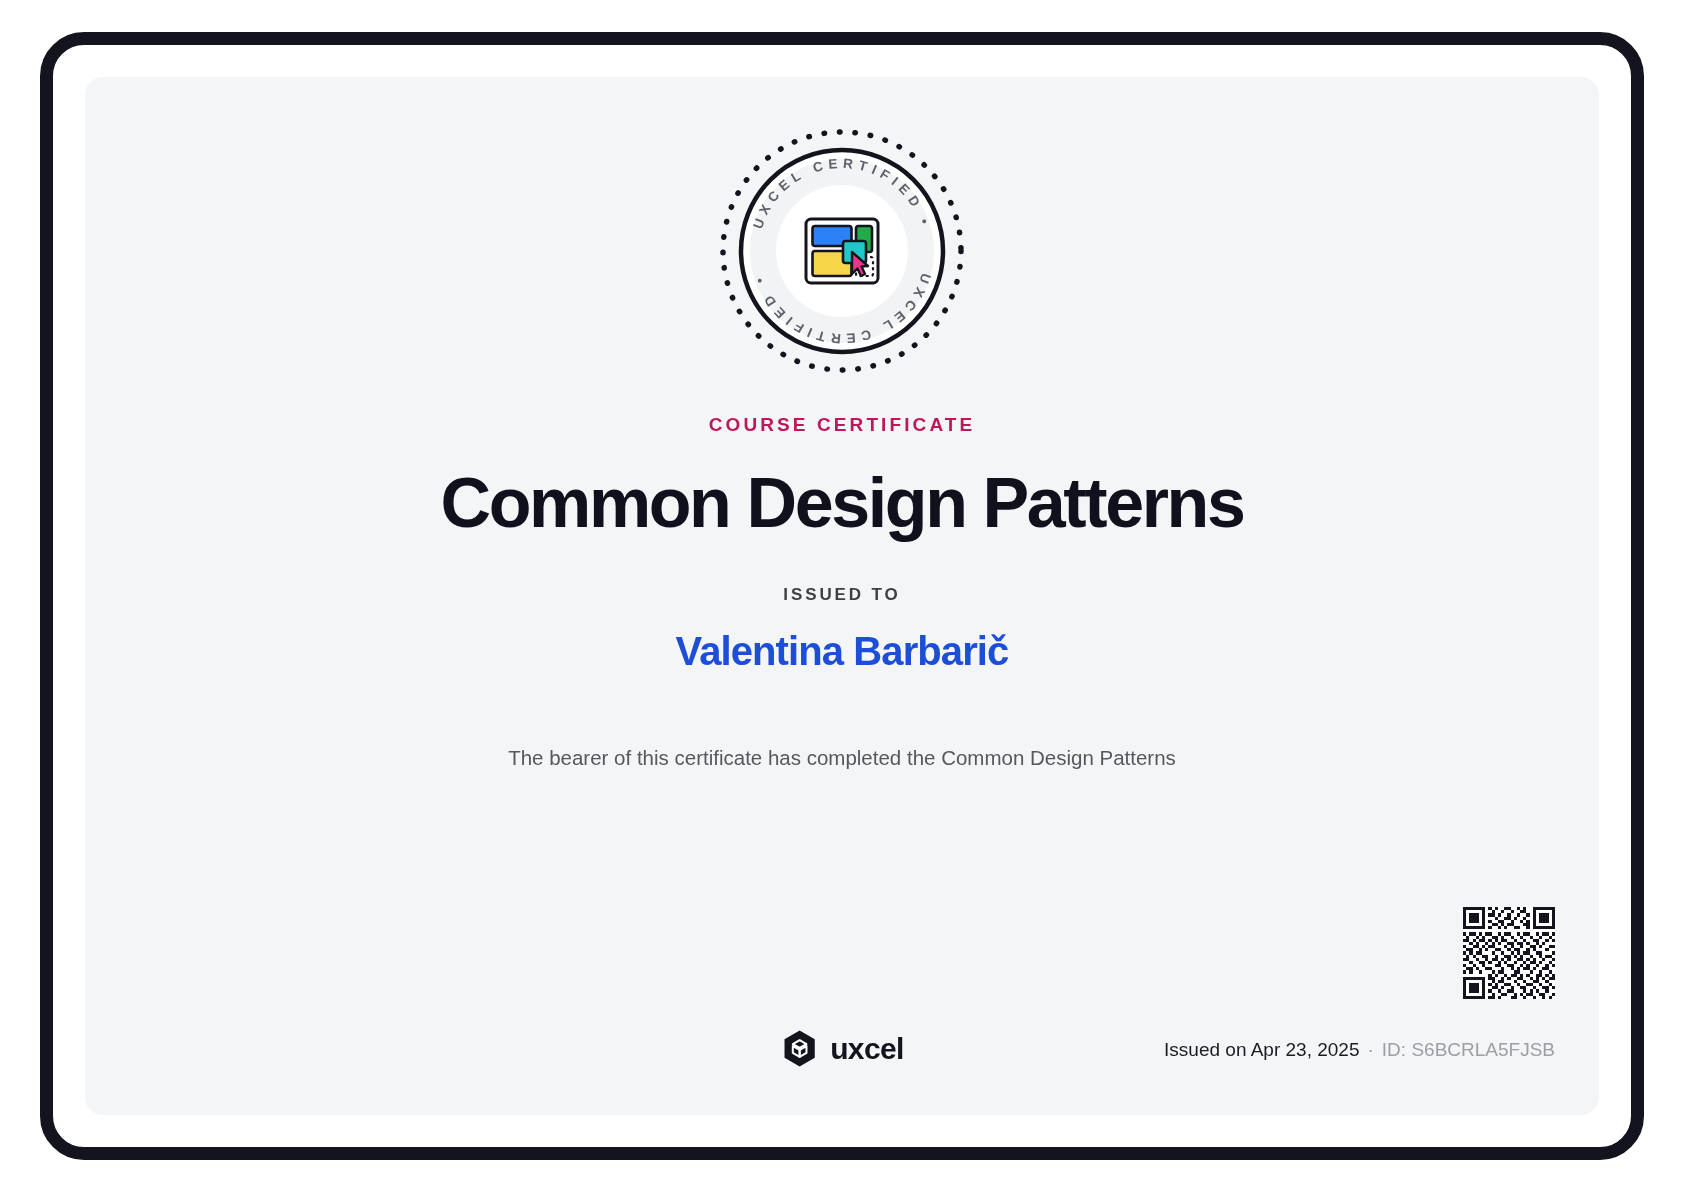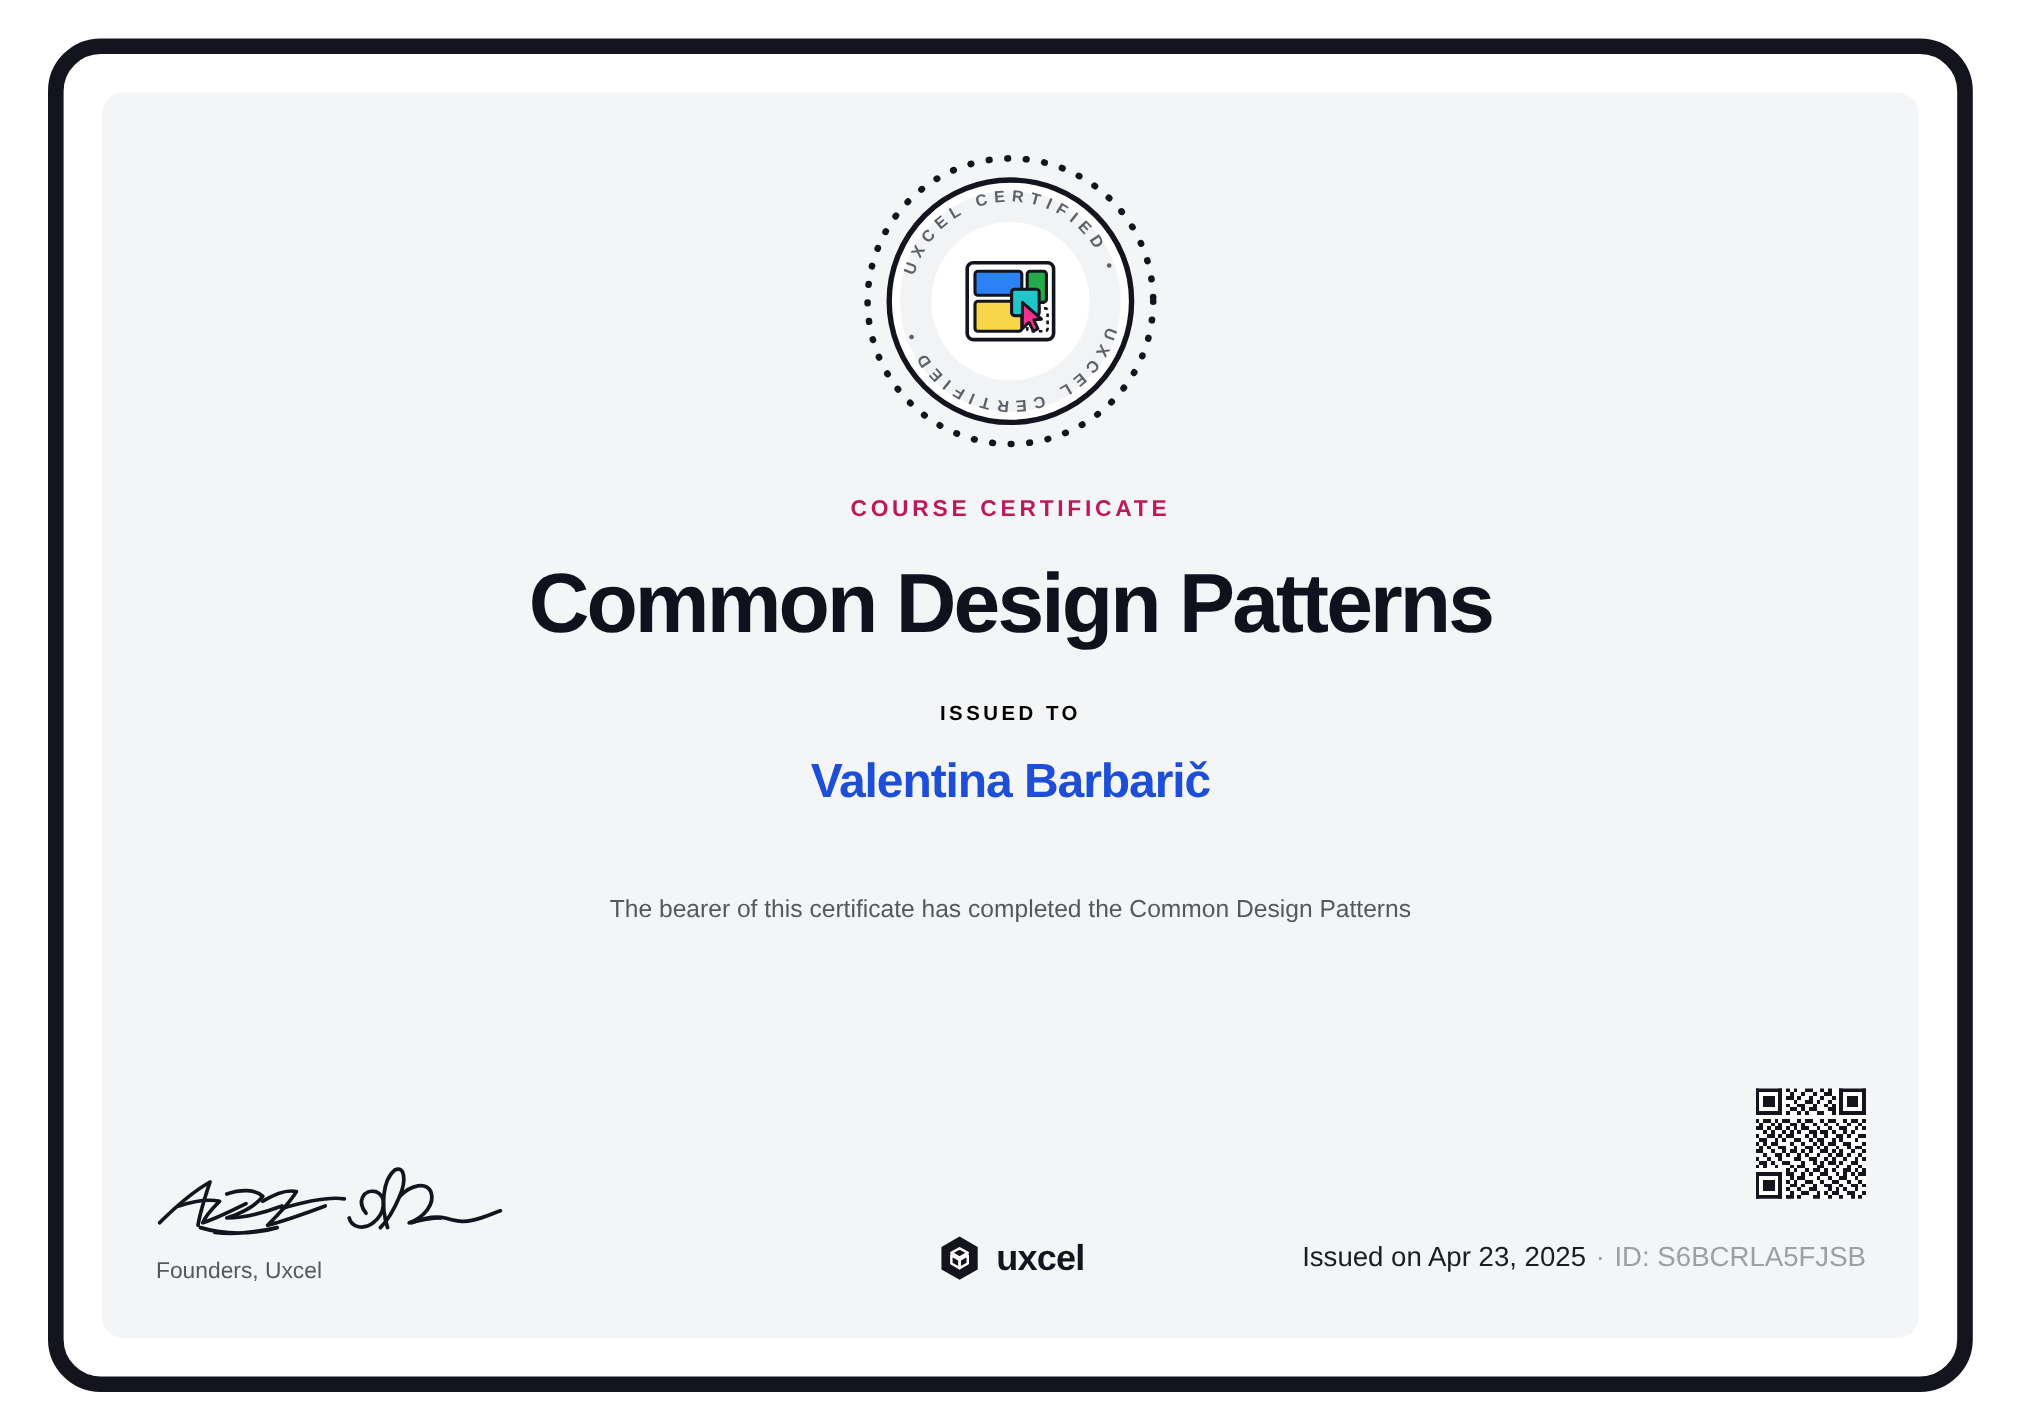--- a/index.html
+++ b/index.html
@@ -67,21 +67,21 @@
     text-align: center;
     white-space: nowrap;
   }
 
   
   .issued-label {
     margin-top: 44px;
     font-size: 17px;
     font-weight: bold;
     letter-spacing: 2.9px;
-    color: #000000;
+    color: #404040;
     text-transform: uppercase;
   }
   .recipient {
     margin-top: 24px;
     font-size: 40px;
     font-weight: bold;
     letter-spacing: -0.9px;
     color: #1d4ed8;
   }
 
@@ -132,21 +132,21 @@
     font-size: 30px;
     font-weight: bold;
     letter-spacing: -0.6px;
     color: #14141e;
   }
 
   .issue-meta {
     position: absolute;
     right: 44px;
     bottom: 10px;
-    font-size: 23px;
+    font-size: 19px;
     color: #1b1c24;
     white-space: nowrap;
   }
   .issue-meta .sep { color: #9aa0a6; margin: 0 8px; }
   .issue-meta .idv { color: #9aa0a6; }
 
   .qr {
     position: absolute;
     right: 44px;
     bottom: 72px;
@@ -202,39 +202,20 @@
 
     <div class="issued-label">ISSUED TO</div>
     <div class="recipient">Valentina Barbarič</div>
 
     <div class="description">
       <div>The bearer of this certificate has completed the Common Design Patterns</div>
     </div>
 
     <div class="footer">
 
-      <div class="sig-block">
-        <svg class="sig-img" viewBox="0 0 295 78" xmlns="http://www.w3.org/2000/svg">
-          <g fill="none" stroke="#14141e" stroke-width="3.1" stroke-linecap="round" stroke-linejoin="round">
-            <path d="M6 62 C 20 48, 34 36, 48 28 C 44 40, 40 52, 38 64"></path>
-            <path d="M22 48 C 34 44, 46 42, 56 44 C 50 50, 44 56, 42 62 C 54 58, 66 52, 78 46"></path>
-            <path d="M62 38 C 74 34, 86 34, 92 40 C 86 48, 74 54, 62 58 C 76 58, 92 54, 108 48"></path>
-            <path d="M92 44 C 102 38, 112 34, 120 36 C 114 46, 104 56, 96 64 C 112 60, 128 54, 144 48"></path>
-            <path d="M40 66 C 60 72, 84 72, 104 66 C 86 70, 68 72, 52 70"></path>
-            <path d="M108 50 C 128 44, 146 40, 160 42"></path>
-          </g>
-          <g fill="none" stroke="#14141e" stroke-width="3.1" stroke-linecap="round" stroke-linejoin="round">
-            <path d="M178 54 C 170 44, 176 34, 186 36 C 196 40, 194 54, 184 62 C 176 68, 166 66, 164 58"></path>
-            <path d="M196 66 C 190 48, 192 26, 202 18 C 210 14, 212 26, 206 40 C 200 54, 194 62, 190 66"></path>
-            <path d="M206 40 C 216 30, 228 28, 232 36 C 236 46, 226 58, 214 62 C 222 60, 232 58, 240 58"></path>
-            <path d="M216 62 C 226 58, 236 56, 244 58 C 252 60, 258 62, 266 60 C 276 58, 284 54, 290 52"></path>
-          </g>
-        </svg>
-        <div class="sig-caption">Founders, Uxcel</div>
-      </div>
 
       <div class="brand">
         <svg class="brand-mark" viewBox="0 0 40 40" xmlns="http://www.w3.org/2000/svg">
           <path d="M20 1.5 L35.5 10.4 L35.5 29.6 L20 38.5 L4.5 29.6 L4.5 10.4 Z" fill="#14141e"></path>
           <g fill="none" stroke="#ffffff" stroke-width="2.1" stroke-linejoin="round">
             <path d="M20 11.5 L27 15.5 L20 19.5 L13 15.5 Z"></path>
             <path d="M13 17.5 L13 24.5 L20 28.5 L20 21.5 Z"></path>
             <path d="M27 17.5 L27 24.5 L20 28.5 L20 21.5 Z"></path>
           </g>
         </svg>

